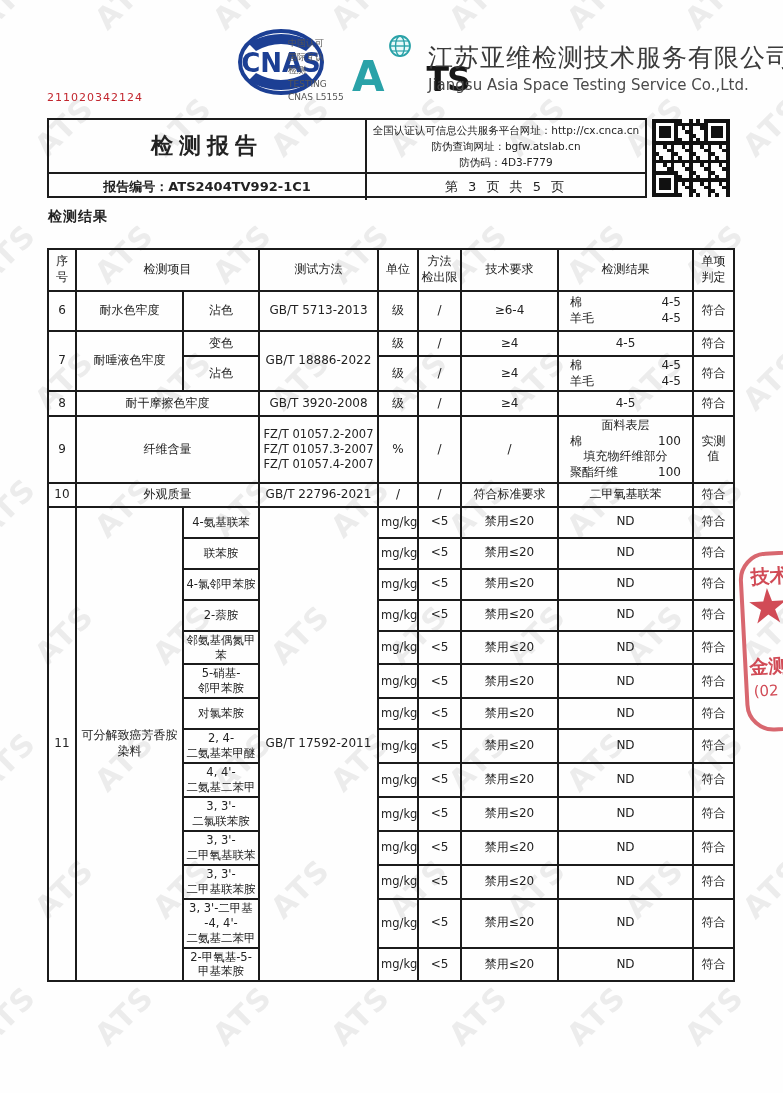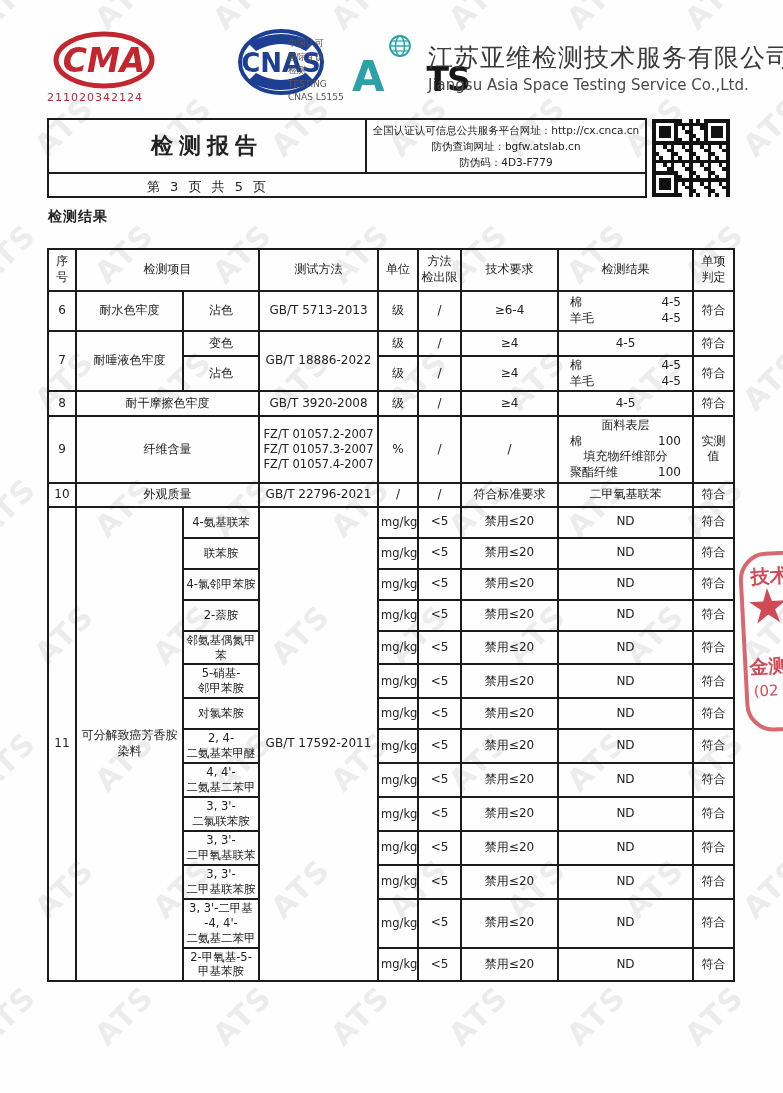--- a/index.html
+++ b/index.html
@@ -139,26 +139,20 @@
       <span class="wm" style="left: 738px; top: 871px;">ATS</span>
       <span class="wm" style="left: -28px; top: 998px;">ATS</span>
       <span class="wm" style="left: 90px; top: 998px;">ATS</span>
       <span class="wm" style="left: 208px; top: 998px;">ATS</span>
       <span class="wm" style="left: 326px; top: 998px;">ATS</span>
       <span class="wm" style="left: 444px; top: 998px;">ATS</span>
       <span class="wm" style="left: 562px; top: 998px;">ATS</span>
       <span class="wm" style="left: 680px; top: 998px;">ATS</span>
     </div>
 
-  <div class="layer logo-cma">
-    <svg width="104" height="60" viewBox="0 0 104 60">
-      <ellipse cx="52" cy="30" rx="48" ry="26" fill="none" stroke="#c2262e" stroke-width="5"></ellipse>
-      <text x="52" y="42" text-anchor="middle" font-size="33" font-weight="bold" font-style="italic" fill="#c2262e">CMA</text>
-    </svg>
-  </div>
   <div class="layer cma-number">211020342124</div>
 
 
   <div class="layer logo-cnas">
     <svg width="86" height="66" viewBox="0 0 86 66">
       <ellipse cx="43" cy="33" rx="41" ry="31" fill="#fff" stroke="#1c3f94" stroke-width="4"></ellipse>
       <path d="M10,14 Q43,-4 76,14 L68,22 Q43,8 18,22 Z" fill="#1c3f94"></path>
       <path d="M10,52 Q43,70 76,52 L68,44 Q43,58 18,44 Z" fill="#1c3f94"></path>
       <text x="43" y="43" text-anchor="middle" font-size="26" font-weight="bold" fill="#1c3f94">CNAS</text>
     </svg>
@@ -186,20 +180,21 @@
   <div class="layer company">
     <div class="company-cn">江苏亚维检测技术服务有限公司</div>
     <div class="company-en">Jiangsu Asia Space Testing Service Co.,Ltd.</div>
   </div>
 
   <div class="layer report-box">
     <div class="rb-title">检测报告</div>
     <div class="rb-info">全国认证认可信息公共服务平台网址：http://cx.cnca.cn
 防伪查询网址：bgfw.atslab.cn
 防伪码：4D3-F779</div>
+    <div class="rb-no">报告编号：ATS2404TV992-1C1</div>
     <div class="rb-page">第 3 页 共 5 页</div>
   </div>
 
   <svg class="layer qr" width="78" height="78" viewBox="0 0 78 78" fill="#111" shape-rendering="crispEdges">
     <g id="qr-cells">
         <rect x="0" y="25.900000000000002" width="3.7" height="3.7"></rect>
         <rect x="0" y="29.6" width="3.7" height="3.7"></rect>
         <rect x="0" y="33.300000000000004" width="3.7" height="3.7"></rect>
         <rect x="0" y="37" width="3.7" height="3.7"></rect>
         <rect x="0" y="40.7" width="3.7" height="3.7"></rect>

